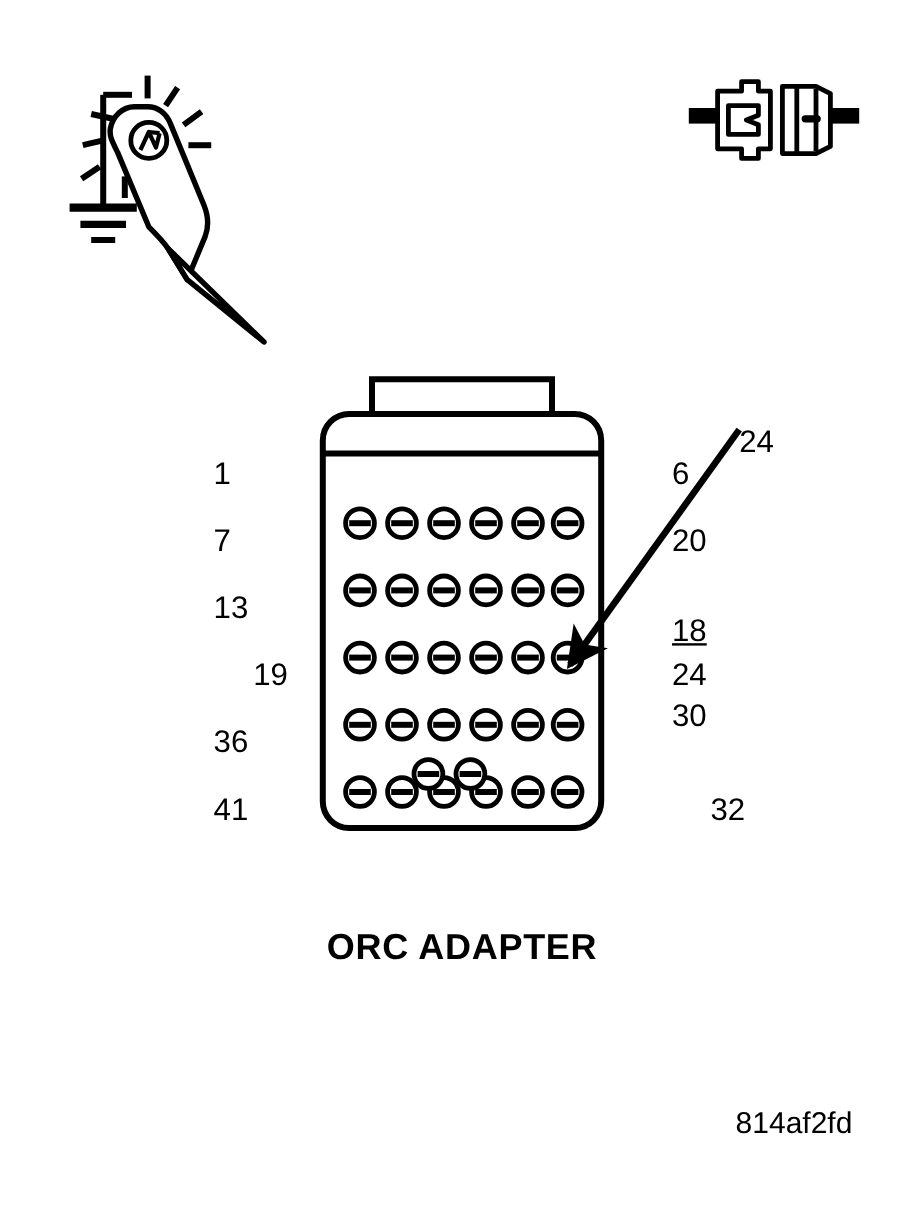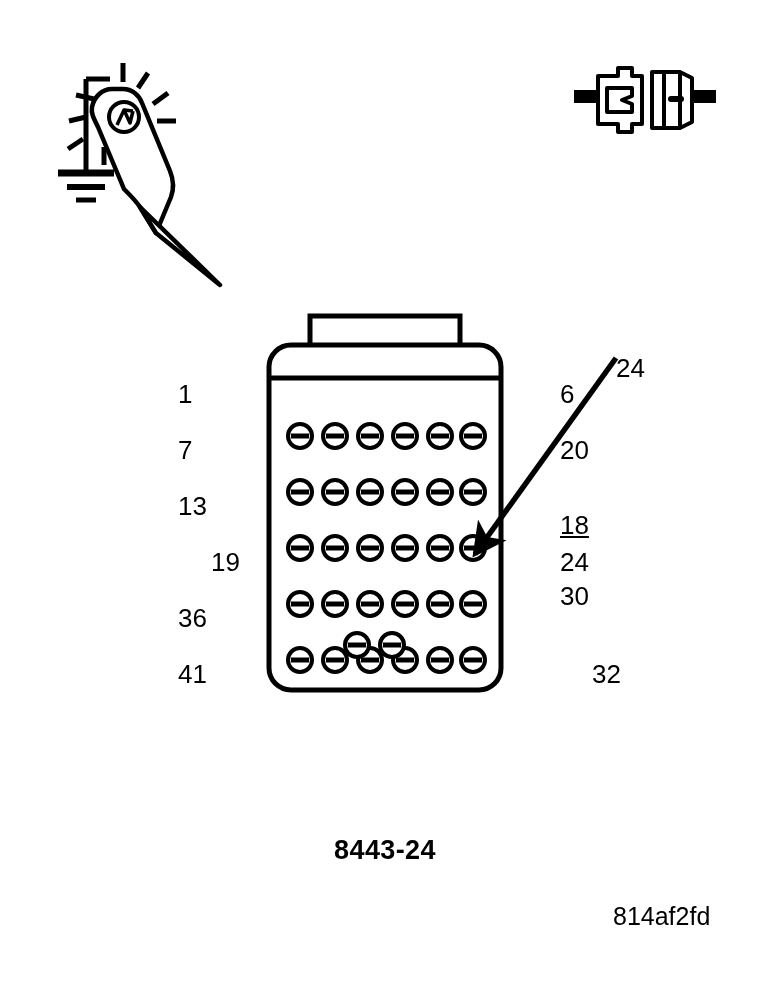--- a/index.html
+++ b/index.html
@@ -315,17 +315,17 @@
         <marker id="cl-arrowhead" markerWidth="7" markerHeight="7" refX="5.4" refY="3.5" orient="auto" markerUnits="strokeWidth">
           <path d="M 0 0.3 L 6.2 3.5 L 0 6.7 L 1.6 3.5 Z" fill="#000"></path>
         </marker>
       </defs>
       <line x1="166" y1="10" x2="25" y2="206" stroke="#000" stroke-width="5.5" marker-end="url(#cl-arrowhead)"></line>
     </svg>
   </div>
 
   <div class="abs callout-label" style="left:616px; top:355px;">24</div>
 
-  <div class="abs caption-part" style="left:0px; top:837px;">8443-24</div>
-
-  <div class="abs figure-code" style="left:613px; top:904px;">814af2fd</div>
+  <div class="abs caption-title" style="left:0px; top:775px;">ORC ADAPTER</div>
+
+  <div class="abs figure-code" style="left:613px; top:924px;">814af2fd</div>
 
 </div>
 
 </body></html>

